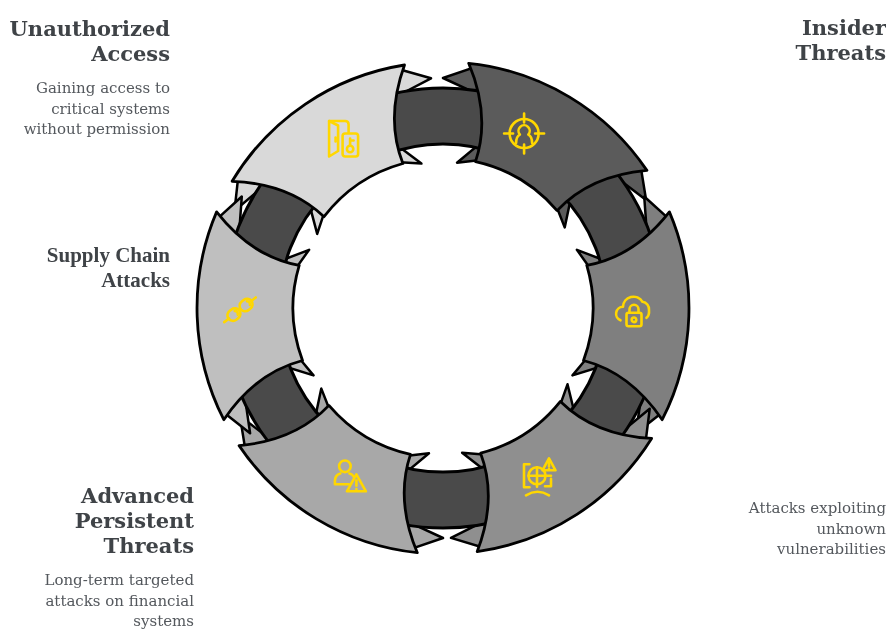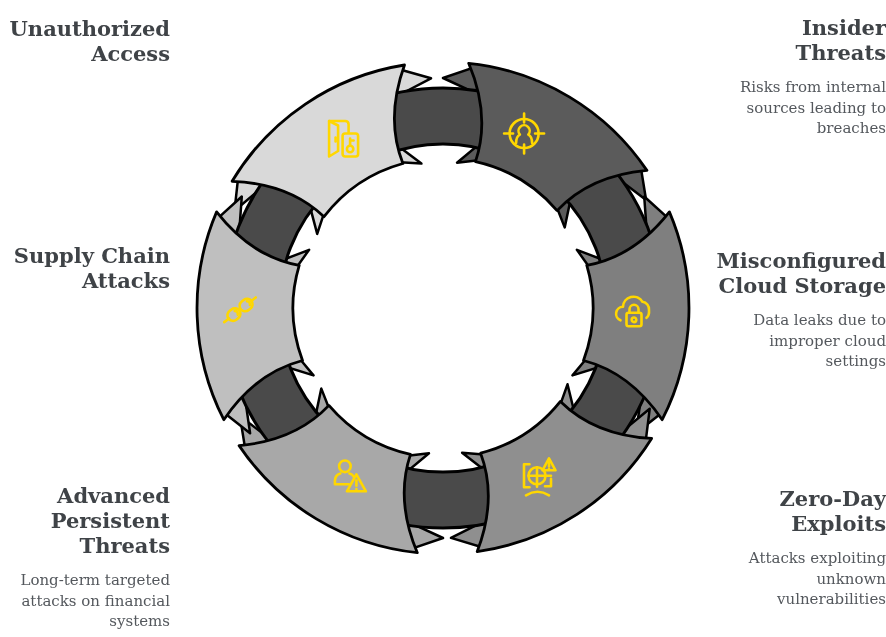--- a/index.html
+++ b/index.html
@@ -16,22 +16,22 @@
   .label .desc{
     margin:12px 0 0 0;font-size:15px;line-height:20.5px;
     color:var(--desc-color,#54585d);white-space:pre-line;
   }
   .align-right{text-align:right;}
   .align-left{text-align:right;}
   .pos-0{left:0px;top:16px;width:170px;}
   .pos-1{left:702px;top:15px;width:184px;}
   .pos-2{left:702px;top:248px;width:184px;}
   .pos-3{left:702px;top:486px;width:184px;}
-  .pos-4{left:0px;top:483px;width:170px;}
-  .pos-5{left:0px;top:243px;width:170px;}
+  .pos-4{left:0px;top:483px;width:170px;padding-left:24px;}
+  .pos-5{left:0px;top:243px;width:170px;font-family:Liberation Serif, serif;}
 </style>
 </head>
 <body>
 
 <div class="canvas">
 
   <svg class="diagram-svg" id="diagram-svg" viewBox="0 0 886 637" xmlns="http://www.w3.org/2000/svg">
       <path d="M 238.4,175.1 L 234.5,210.8 L 266.1,184.1 Z M 324.0,213.4 L 317.2,233.9 L 307.2,196.1 Z M 396.4,68.5 L 431.0,78.3 L 394.4,97.5 Z M 399.8,162.3 L 421.4,163.6 L 390.1,140.1 Z " fill="#d9d9d9" stroke="#000000" stroke-width="2.5" stroke-linejoin="round"></path>
       <path d="M 477.0,66.4 L 443.0,78.0 L 480.5,95.3 Z M 478.5,160.2 L 457.0,162.7 L 487.1,137.6 Z M 640.4,164.6 L 646.1,200.0 L 613.2,175.0 Z M 556.8,207.3 L 564.7,227.4 L 572.8,189.1 Z " fill="#5b5b5b" stroke="#000000" stroke-width="2.5" stroke-linejoin="round"></path>
       <path d="M 670.8,220.6 L 644.2,196.5 L 647.2,237.7 Z M 589.5,267.4 L 576.9,249.8 L 613.4,263.9 Z M 664.1,411.1 L 635.9,433.3 L 641.8,392.4 Z M 586.3,358.7 L 572.5,375.4 L 609.9,363.8 Z " fill="#7f7f7f" stroke="#000000" stroke-width="2.5" stroke-linejoin="round"></path>
@@ -89,41 +89,32 @@
           <rect x="-14.5" y="-5.5" width="13.5" height="11" rx="5.5"></rect>
           <rect x="1" y="-5.5" width="13.5" height="11" rx="5.5"></rect>
           <path d="M -4.8,-2.4 A 3,3 0 0 1 -4.8,2.4 M 10.7,-2.4 A 3,3 0 0 1 10.7,2.4"></path>
         </g>
       </g>
     </svg>
 
   <div class="label pos-0 align-right">
     <h2 class="title">Unauthorized
 Access</h2>
+    <p class="desc">Gaining access to
+critical systems
+without permission</p>
   </div>
 
   <div class="label pos-1 align-left">
     <h2 class="title">Insider
 Threats</h2>
-    <p class="desc">Risks from internal
-sources leading to
-breaches</p>
   </div>
 
-  <div class="label pos-2 align-left">
-    <h2 class="title">Misconfigured
-Cloud Storage</h2>
-    <p class="desc">Data leaks due to
-improper cloud
-settings</p>
-  </div>
 
   <div class="label pos-3 align-left">
-    <h2 class="title">Zero-Day
-Exploits</h2>
     <p class="desc">Attacks exploiting
 unknown
 vulnerabilities</p>
   </div>
 
   <div class="label pos-4 align-right">
     <h2 class="title">Advanced
 Persistent
 Threats</h2>
     <p class="desc">Long-term targeted

